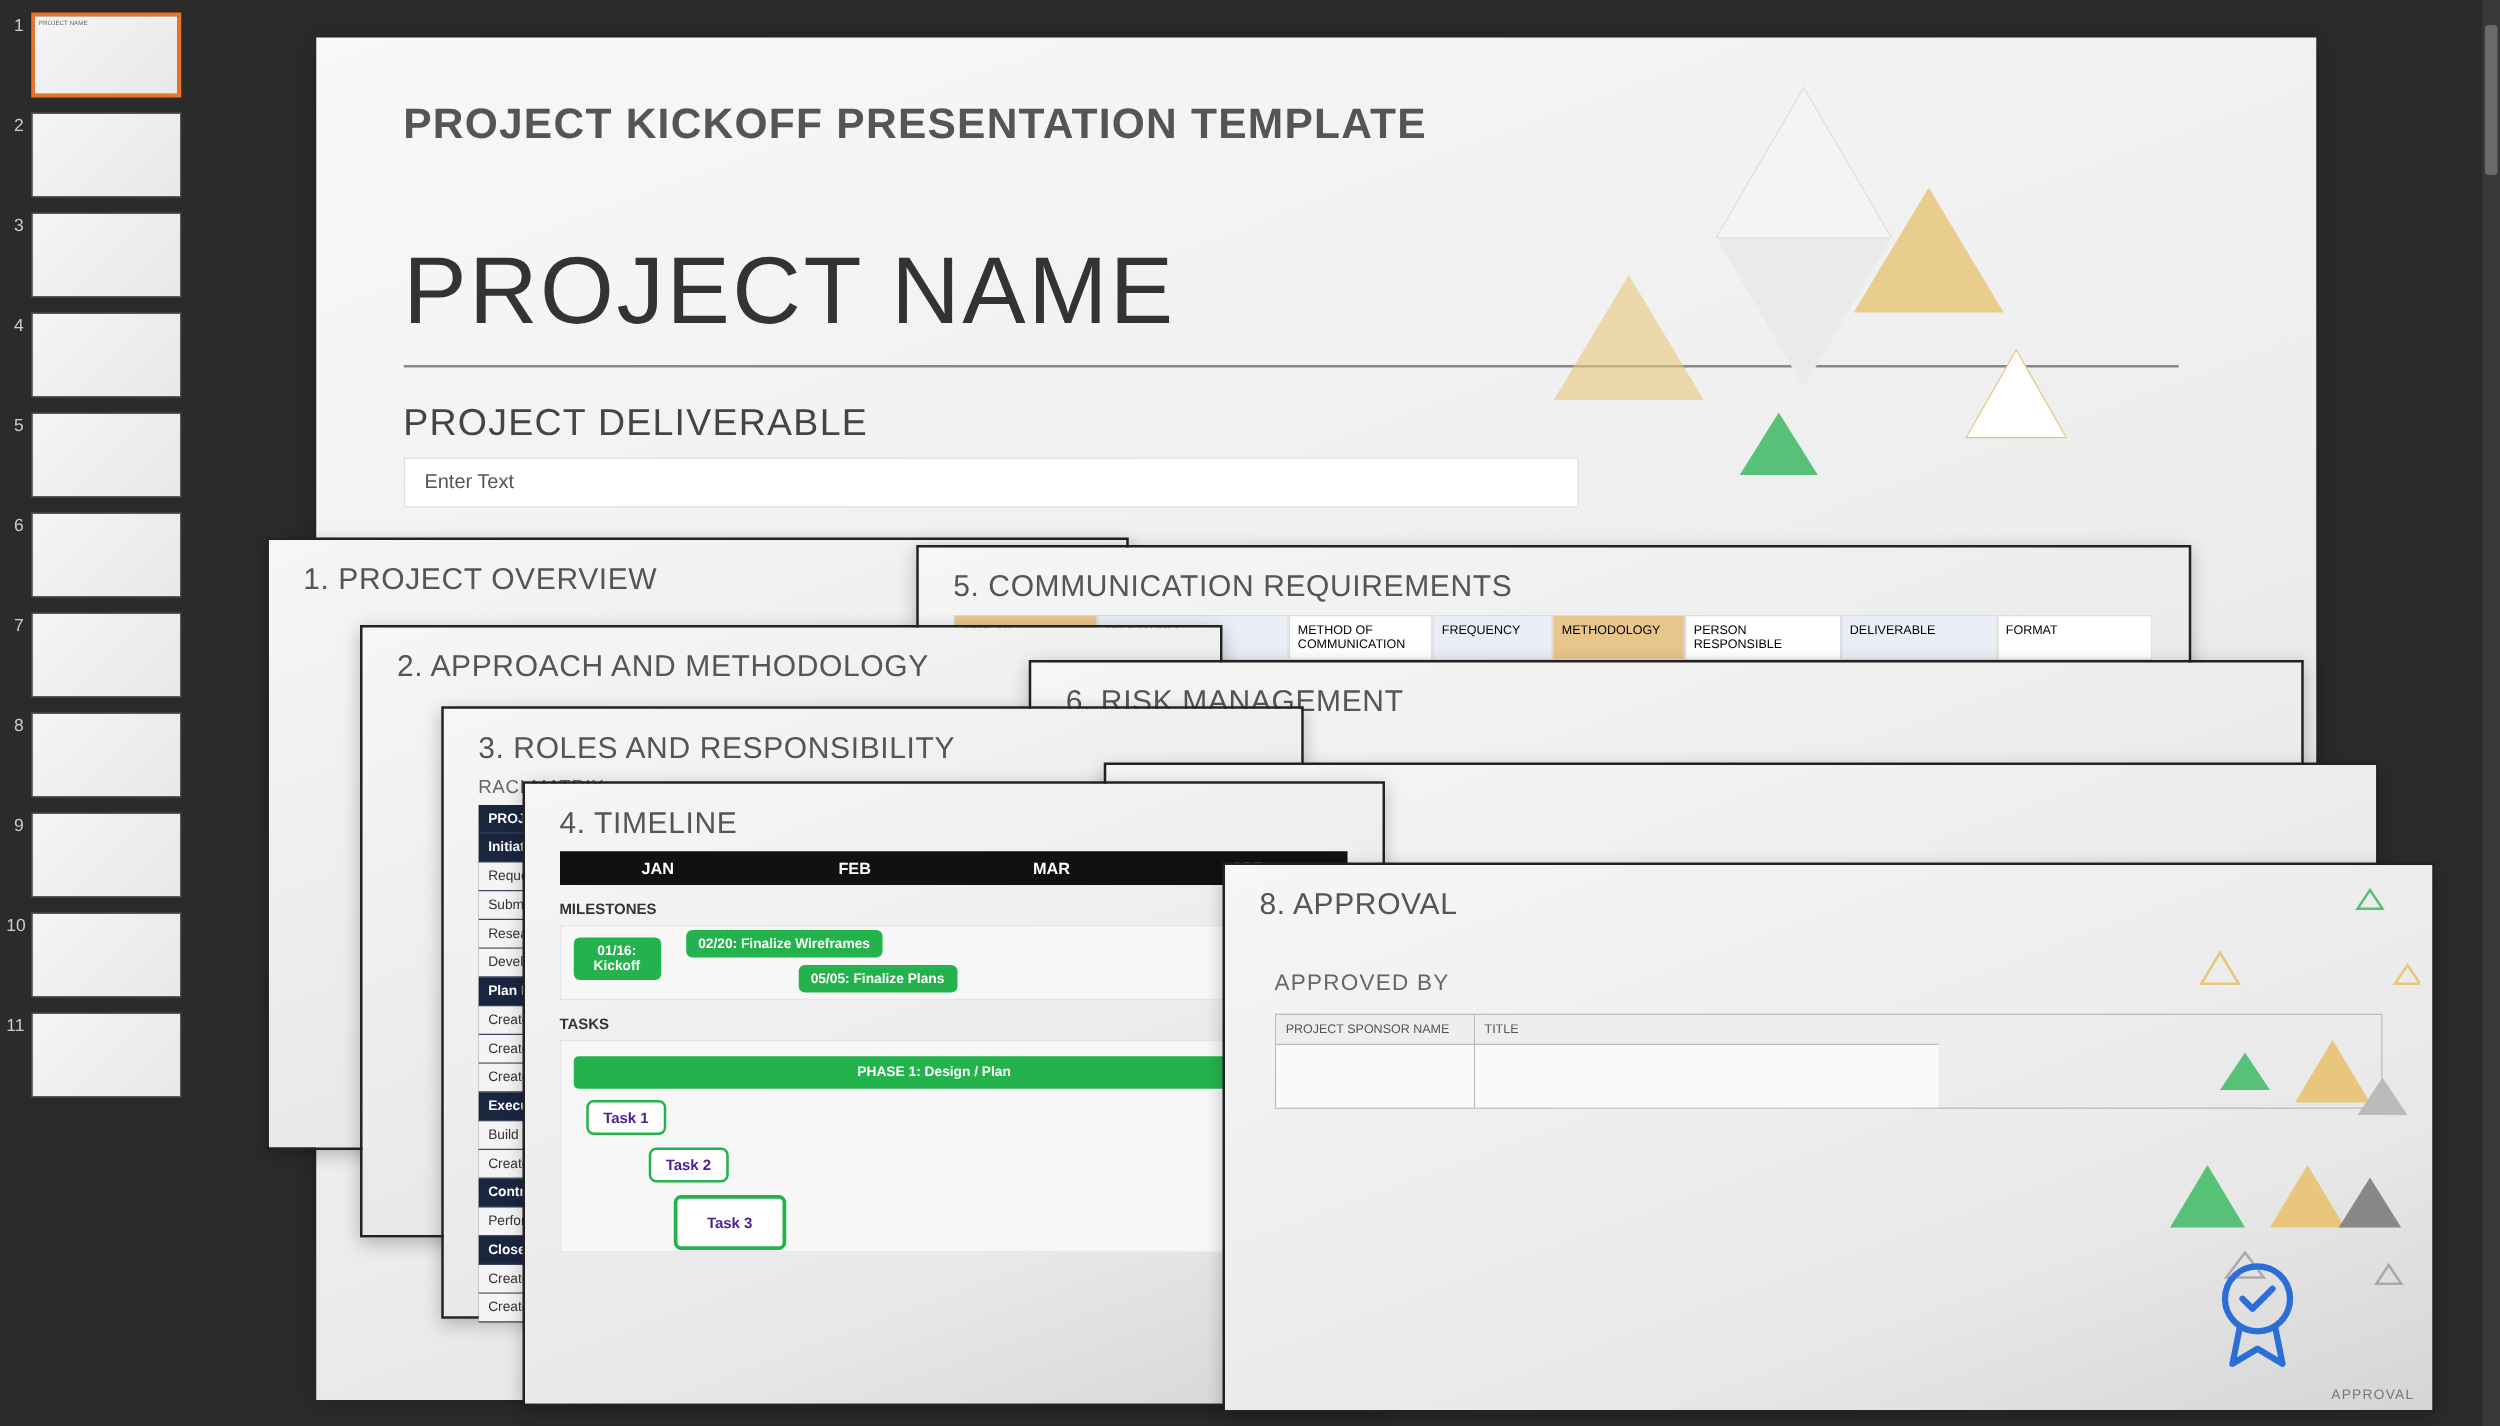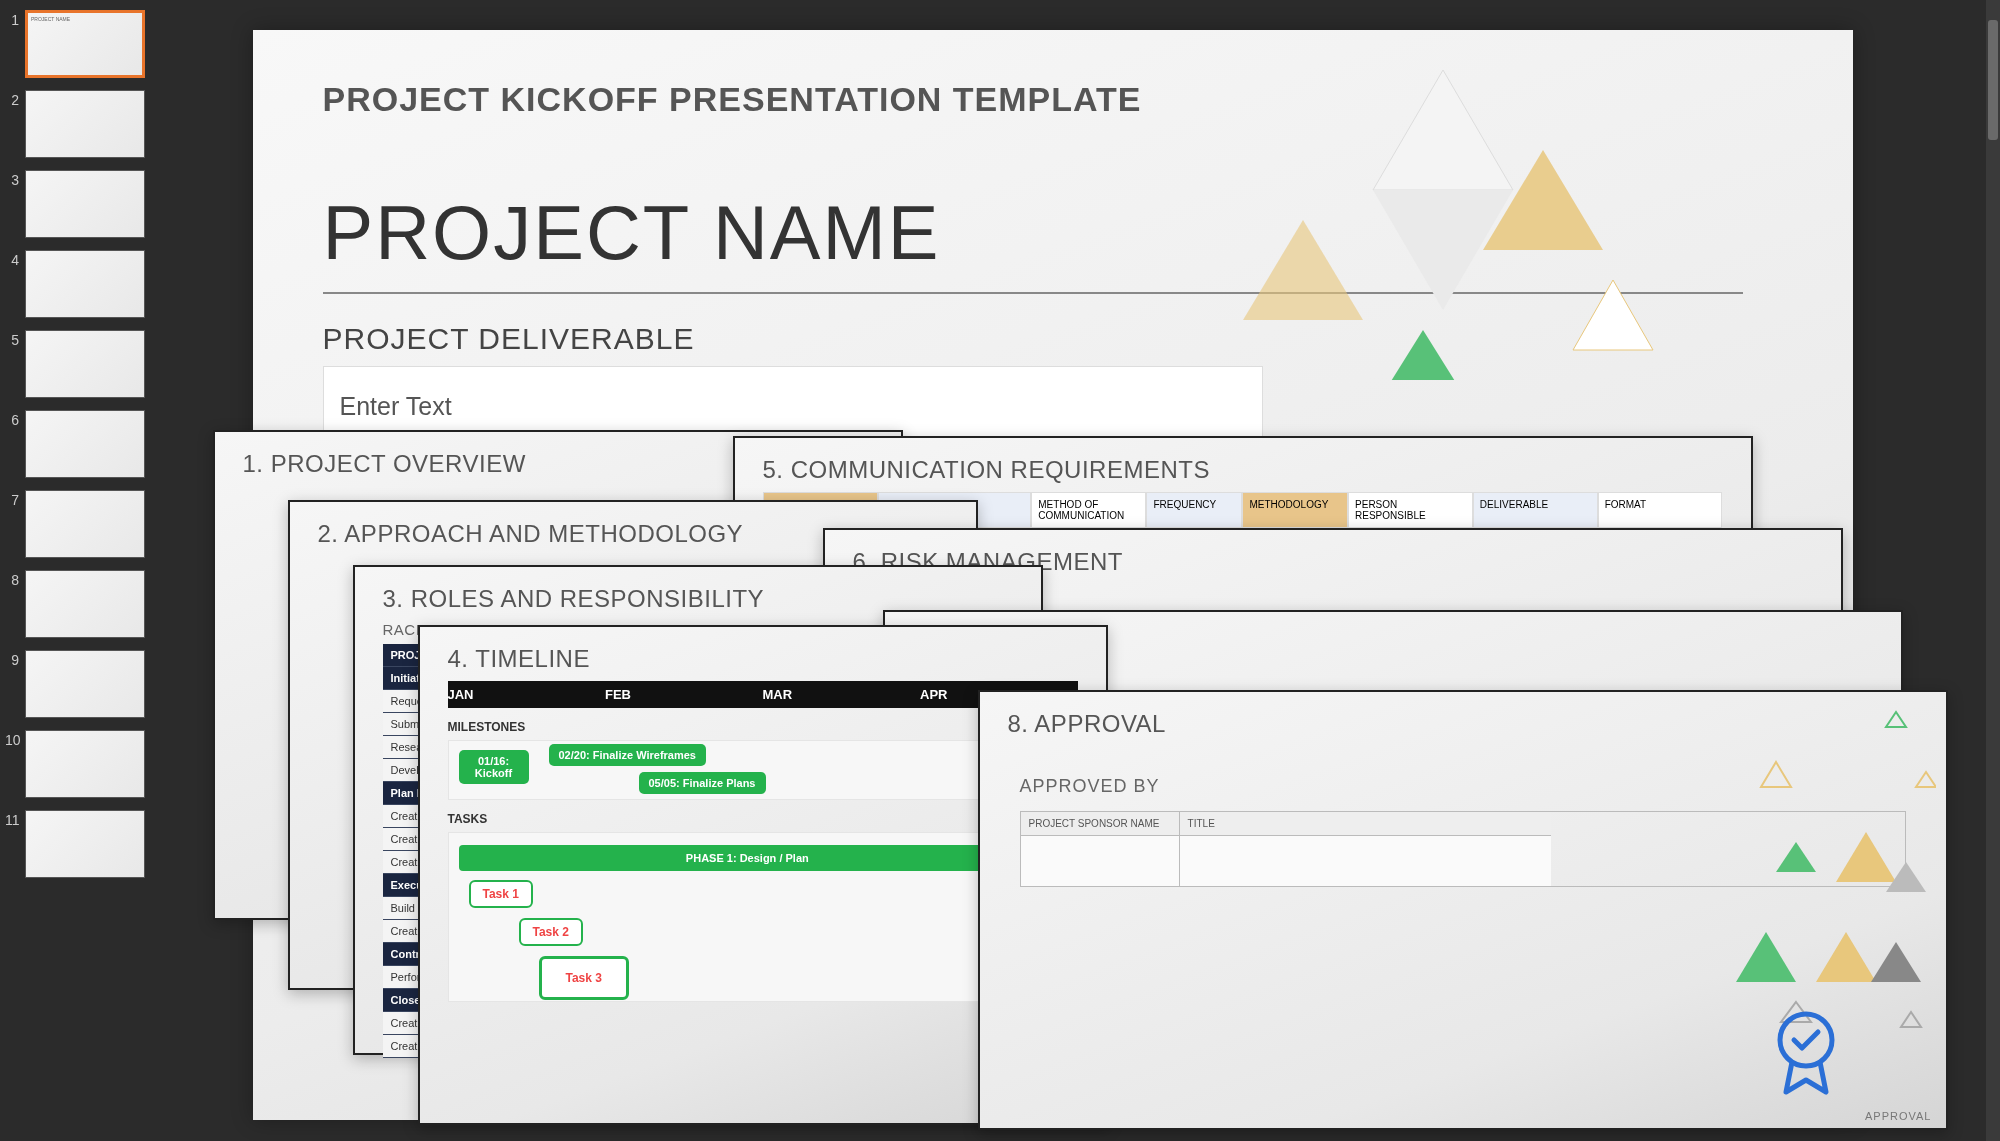--- a/index.html
+++ b/index.html
@@ -20,21 +20,21 @@
 
 
 .slide-canvas { position: relative; width: 1750px; height: 1090px; }
 
 
 .main-slide { position: absolute; top: 0; left: 40px; width: 1600px; height: 1090px; background: linear-gradient(160deg, #f8f8f8 0%, #ececec 60%, #d8d8d8 100%); padding: 50px 70px; box-shadow: 0 0 20px rgba(0,0,0,.3); }
 .template-title { font-size: 34px; font-weight: 700; color: #555; letter-spacing: 1px; }
 .project-name { font-size: 76px; font-weight: 400; color: #333; margin-top: 70px; letter-spacing: 2px; }
 .hr-line { border: none; border-bottom: 2px solid #888; margin-top: 16px; width: 1420px; }
 .deliverable-label { font-size: 30px; font-weight: 500; color: #444; margin-top: 28px; letter-spacing: 1px; }
-.enter-text { background: #fff; border: 1px solid #ddd; width: 940px; padding: 25px 16px; margin-top: 10px; font-size: 25px; color: #555; }
+.enter-text { background: #fff; border: 1px solid #ddd; width: 940px; padding: 10px 16px; margin-top: 10px; font-size: 16px; color: #555; }
 
 
 .tri { position: absolute; }
 .tri svg { display:block; }
 
 
 .card { position: absolute; background: linear-gradient(160deg, #f6f6f6 0%, #e8e8e8 70%, #d5d5d5 100%); border: 2px solid #222; box-shadow: 0 4px 14px rgba(0,0,0,.25); }
 .card-title { font-size: 24px; font-weight: 400; color: #555; padding: 18px 28px 8px; letter-spacing: .5px;}
 .card-sub { font-size: 15px; color: #666; padding: 0 28px 6px; letter-spacing: .5px;}
 
@@ -58,25 +58,25 @@
 
 .dark-table { background: #1f2b46; color: #fff; font-size: 11px; margin: 0 28px; }
 .dark-table .row { display: flex; border-bottom: 1px solid #3a4660; }
 .dark-table .cell { padding: 5px 8px; }
 .dark-table .hd { font-weight: 700; background: #1a2540; }
 .light-row { background: #f4f4f4; color: #333; border-bottom: 1px solid #ddd;}
 .light-row .cell { padding: 5px 8px;}
 
 
 .tl-header { display: flex; background: #111; color: #fff; font-size: 13px; margin: 0 28px; }
-.tl-header div { flex:1; text-align:left; padding: 6px 0; font-weight:700;}
+.tl-header div { flex:1; text-align:center; padding: 6px 0; font-weight:700;}
 .tl-section-label { font-size:12px; font-weight:700; color:#333; margin:12px 28px 6px;}
 .tl-block { position: relative; height: 26px; background:#24b24c; color:#fff; font-size:11px; border-radius:4px; display:flex; align-items:center; justify-content:center; margin:4px 0;}
 .tl-pill { display:inline-flex; align-items:center; justify-content:center; background:#24b24c; color:#fff; font-size:11px; border-radius:5px; padding:5px 10px; margin:3px 0;}
-.tl-task { background:#fff; border:2px solid #24b24c; color:#ef4444; font-size:12px; border-radius:6px; padding:5px 12px; margin:5px 0; display:inline-block;}
+.tl-task { background:#fff; border:2px solid #24b24c; color:#4c1d95; font-size:12px; border-radius:6px; padding:5px 12px; margin:5px 0; display:inline-block;}
 .tl-area { margin: 0 28px; background:#f7f7f7; border:1px solid #e5e5e5; padding:8px 10px;font-weight:bold;}
 
 
 .comm-row { display:flex; font-size:10px; margin: 0 0 0 0; }
 .comm-row div { padding:6px 6px; border:1px solid #ddd; }
 .comm-row .w1{width:12%;background:#e8c58a;} .comm-row .w2{width:16%;background:#e9eef7;} .comm-row .w3{width:12%;background:#fff;} .comm-row .w4{width:10%;background:#e9eef7;} .comm-row .w5{width:11%;background:#e8c58a;} .comm-row .w6{width:13%;background:#fff;} .comm-row .w7{width:13%;background:#e9eef7;} .comm-row .w8{width:13%;background:#fff;}
 
 
 .risk-head { display:flex; background:#1f2b46; color:#fff; font-size:11px; margin: 6px 28px 0; }
 .risk-head div { padding:7px 10px; text-align:center; }

